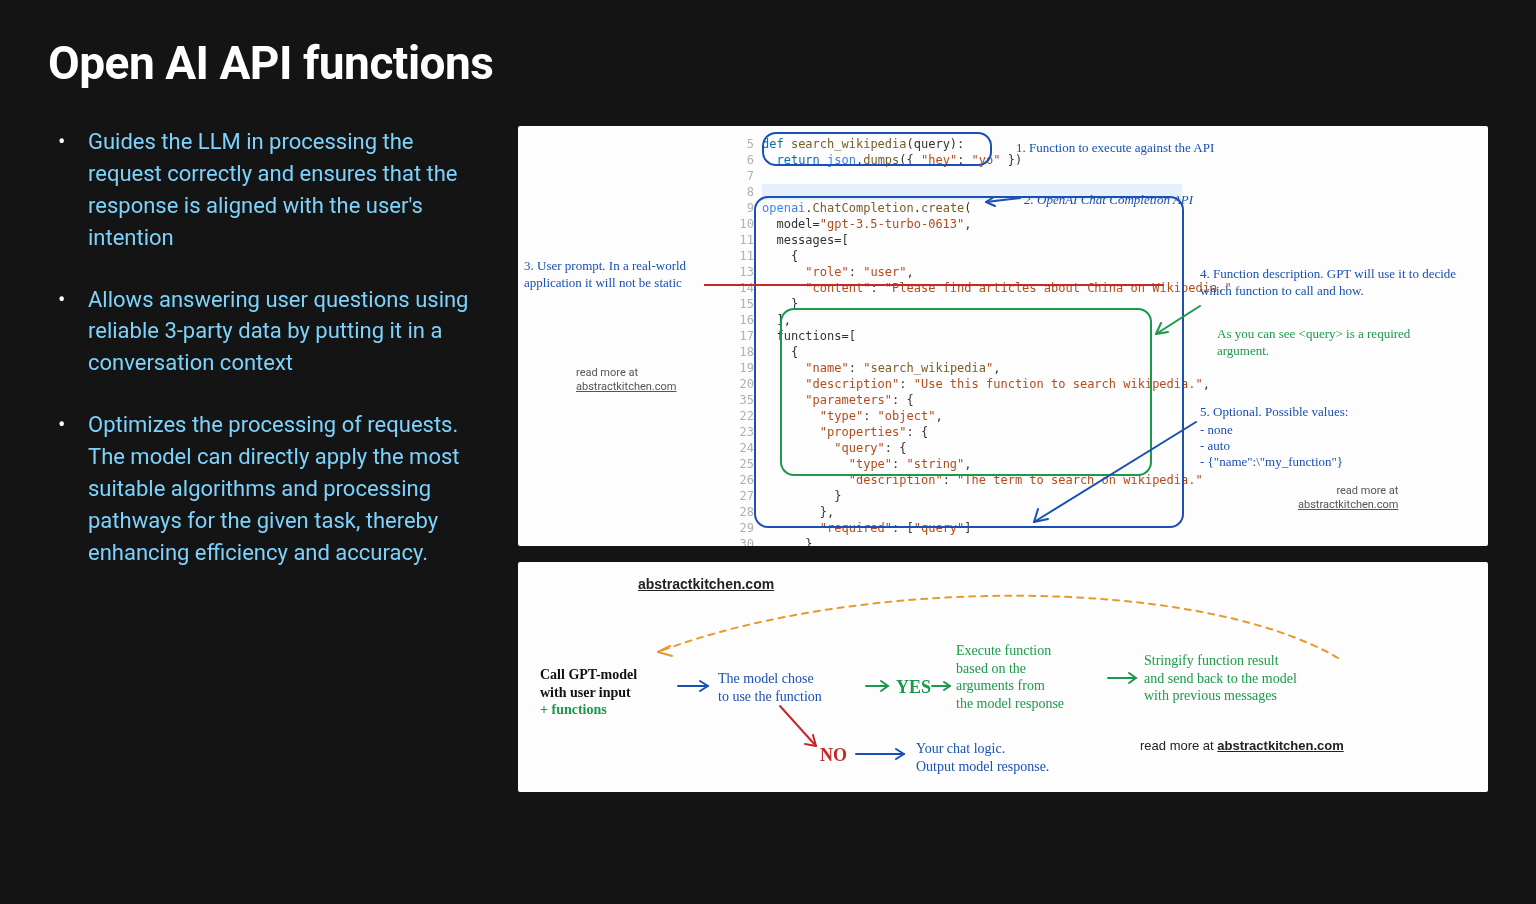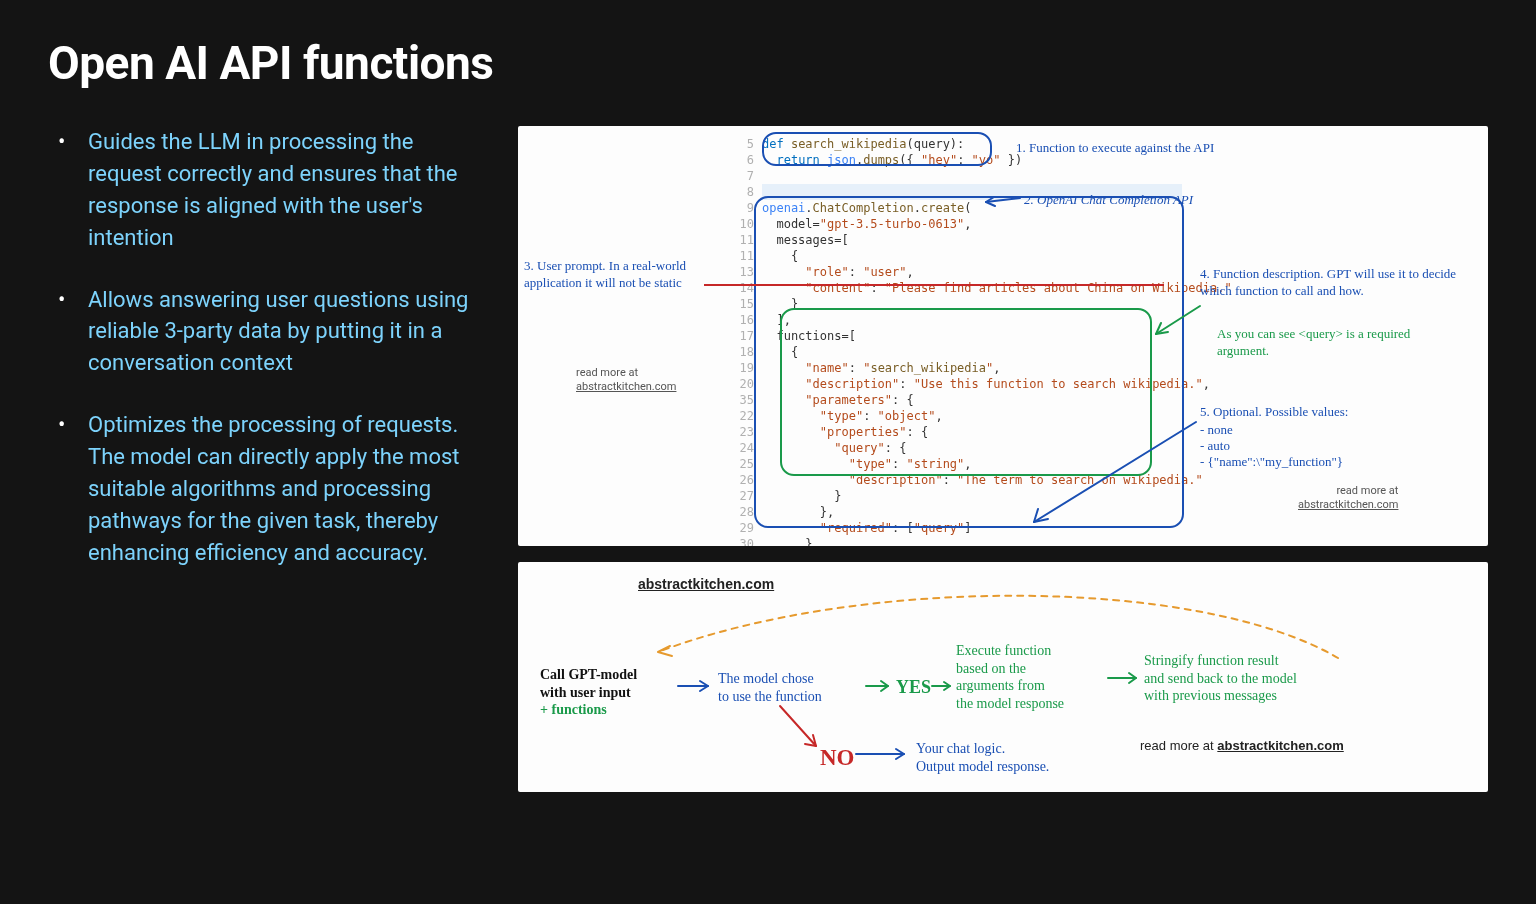--- a/index.html
+++ b/index.html
@@ -250,21 +250,21 @@
         <span>with user input</span><br>
         <span class="flow-greenL">+ functions</span>
       </div>
 
       <div class="flow-text flow-blue" style="left:200px; top:108px;">
         <span>The model chose</span><br>
         <span>to use the function</span>
       </div>
 
       <div class="flow-text flow-green" style="left:378px; top:114px; font-size:18px;">YES</div>
-      <div class="flow-text flow-red" style="left:302px; top:182px; font-size:23px;">NO</div>
+      <div class="flow-text flow-red" style="left:302px; top:182px; font-size:18px;">NO</div>
 
       <div class="flow-text flow-greenL" style="left:626px; top:90px;">
         <span>Stringify function result</span><br>
         <span>and send back to the model</span><br>
         <span>with previous messages</span>
       </div>
 
       <div class="flow-text flow-greenL" style="left:438px; top:80px;">
         <span>Execute function</span><br>
         <span>based on the</span><br>

